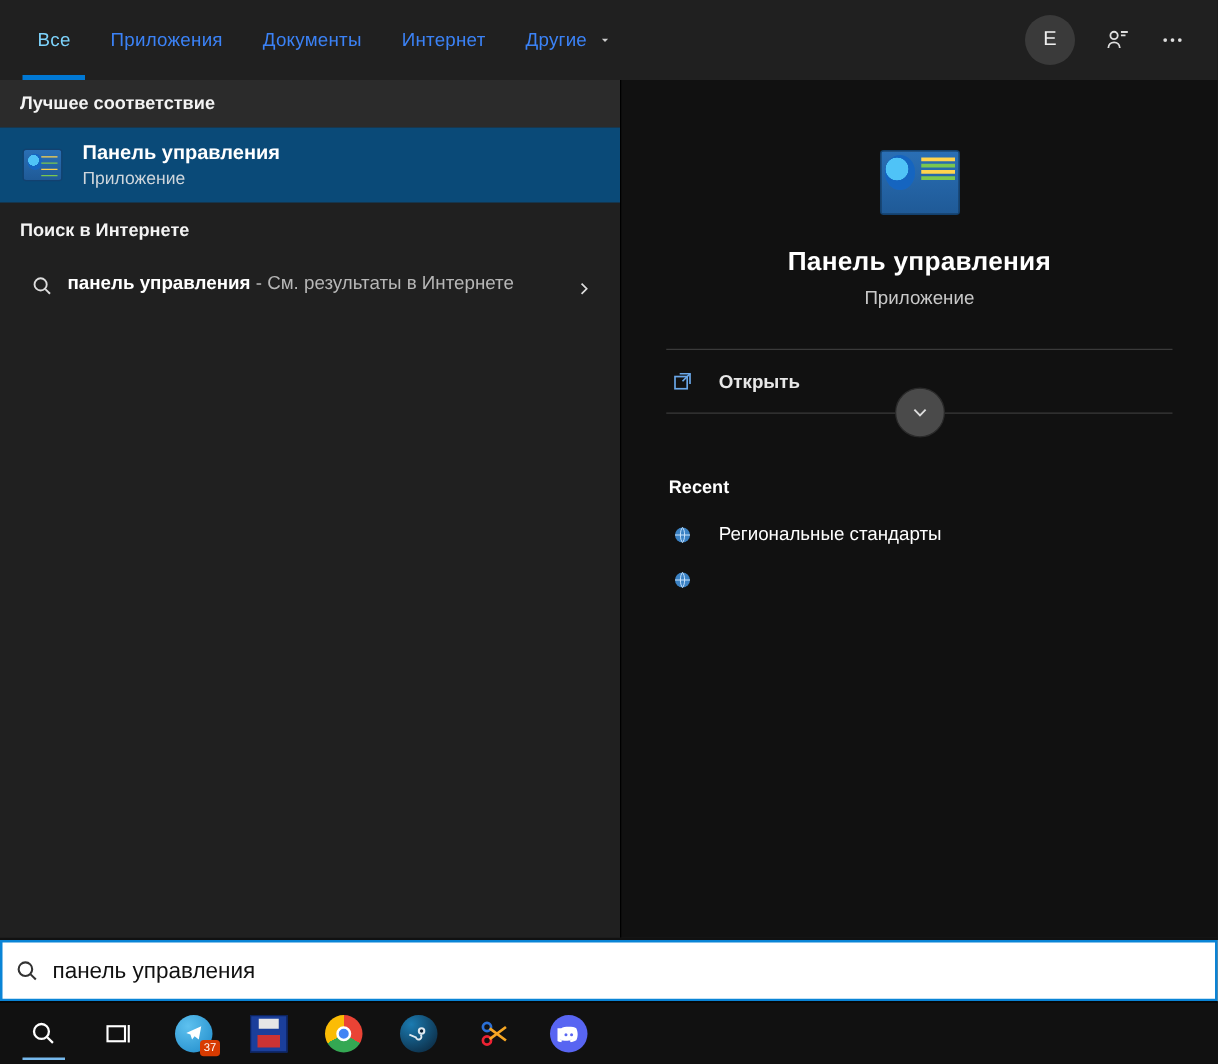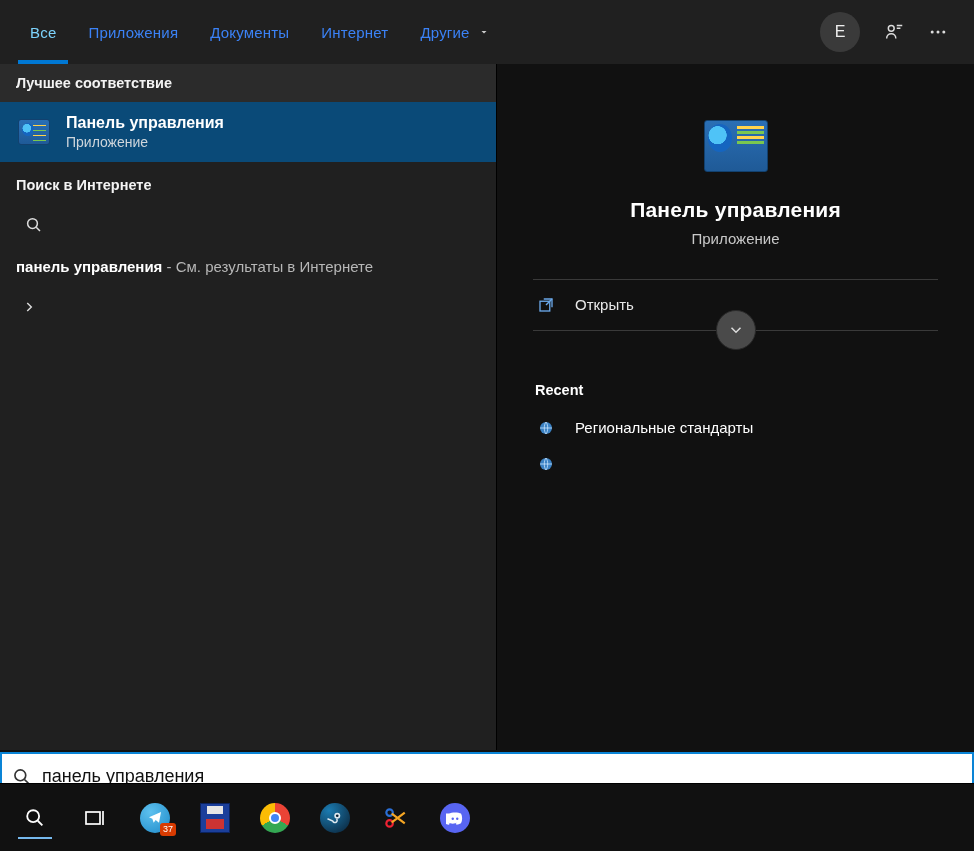--- a/index.html
+++ b/index.html
@@ -20,49 +20,49 @@
   .left { width: 496px; background: #202020; display: flex; flex-direction: column; }
   .section-h { height: 38px; display: flex; align-items: center; padding: 0 16px; background: #2b2b2b; font-size: 14.5px; font-weight: 600; color: #f3f3f3; }
   .section-h.plain { background: transparent; margin-top: 4px; }
 
   .result { display: flex; align-items: center; gap: 14px; padding: 12px 16px; cursor: pointer; }
   .result.best { background: #0a4a78; }
   .result .ic { width: 36px; height: 36px; display: flex; align-items: center; justify-content: center; }
   .result .txt .t { font-size: 16px; font-weight: 600; }
   .result .txt .s { font-size: 14px; color: #cfd6dc; margin-top: 2px; }
 
-  .webres { display: flex; align-items: flex-start; gap: 22px; padding: 12px 16px; cursor: pointer; flex-direction: column; }
+  .webres { display: flex; align-items: flex-end; gap: 2px; padding: 12px 16px; cursor: pointer; }
   .webres .ic { width: 36px; display: flex; justify-content: center; color: #ddd; }
   .webres .txt { flex: 1; line-height: 1.45; font-size: 15px; }
   .webres .txt .q { font-weight: 600; }
   .webres .txt .d { color: #b7b7b7; }
   .webres .arrow { color: #ddd; padding: 0 6px; }
 
   .right { flex: 1; background: #111; padding: 0 36px; display: flex; flex-direction: column; border-left: 1px solid #000; }
   .hero { display: flex; flex-direction: column; align-items: center; padding-top: 56px; padding-bottom: 32px; }
   .hero .big-icon { width: 64px; height: 52px; margin-bottom: 26px; }
   .hero h2 { font-size: 21px; font-weight: 600; letter-spacing: .2px; }
   .hero .sub { color: #c9c9c9; margin-top: 8px; font-size: 15px; }
 
   .hr { height: 1px; background: #3a3a3a; }
-  .action { display: flex; align-items: flex-start; gap: 18px; padding: 16px 2px; color: #e8e8e8; font-size: 15px; cursor: pointer; }
+  .action { display: flex; align-items: center; gap: 18px; padding: 16px 2px; color: #e8e8e8; font-size: 15px; cursor: pointer; font-weight: bold; }
   .action .ic { color: #6aa7e8; width: 22px; display: flex; justify-content: center; }
 
   .expander { display: flex; justify-content: center; margin-top: -1px; }
   .exp-btn { width: 40px; height: 40px; border-radius: 50%; background: #4a4a4a; display: flex; align-items: center; justify-content: center; cursor: pointer; border: 1px solid #2a2a2a; position: relative; top: -20px; }
 
   .recent-h { font-weight: 600; font-size: 14.5px; margin: 12px 0 12px 2px; }
   .recent-item { display: flex; gap: 18px; padding: 9px 2px; font-size: 15px; cursor: pointer; }
   .recent-item .ic { width: 22px; display: flex; justify-content: center; }
 
   .searchbar { position: absolute; left: 0; right: 0; bottom: 50px; height: 49px; background: #fff; border: 2px solid #0a84d6; display: flex; align-items: center; padding: 0 10px; }
   .searchbar .ic { color: #333; margin-right: 10px; display: flex; }
   .searchbar input { flex: 1; border: none; outline: none; font-size: 18px; color: #111; background: transparent; }
 
-  .taskbar { position: absolute; left: 0; right: 0; bottom: 0; height: 68px; background: #111; display: flex; align-items: center; padding: 0 8px; gap: 6px; border-top: 1px solid #000; text-align: center; }
+  .taskbar { position: absolute; left: 0; right: 0; bottom: 0; height: 50px; background: #111; display: flex; align-items: center; padding: 0 8px; gap: 6px; border-top: 1px solid #000; text-align: center; }
   .tbtn { width: 54px; height: 44px; display: flex; align-items: center; justify-content: center; cursor: pointer; position: relative; }
   .tbtn.active::after { content: ""; position: absolute; bottom: 1px; left: 10px; right: 10px; height: 2px; background: #76b9ed; }
   .app-ic { width: 30px; height: 30px; border-radius: 50%; display: flex; align-items: center; justify-content: center; font-size: 14px; font-weight: 700; }
   .badge { position: absolute; right: 6px; bottom: 4px; min-width: 16px; height: 13px; padding: 0 3px; border-radius: 3px; background: #d83b01; color: #fff; font-size: 9px; display: flex; align-items: center; justify-content: center; }
 
   
   .cp-icon { background: linear-gradient(#2a6fb5, #1f5a97); border: 1px solid #12416f; border-radius: 3px; position: relative; }
   .cp-icon::before { content: ""; position: absolute; left: 3px; top: 3px; width: 40%; height: 55%; background: radial-gradient(circle at 40% 40%, #4fc3f7 40%, #1565c0 42%); border-radius: 50%; }
   .cp-icon::after { content: ""; position: absolute; right: 3px; top: 5px; width: 42%; height: 6%; background: #ffd34d; box-shadow: 0 5px 0 #7ac74f, 0 10px 0 #ffd34d, 0 15px 0 #7ac74f; }
 

